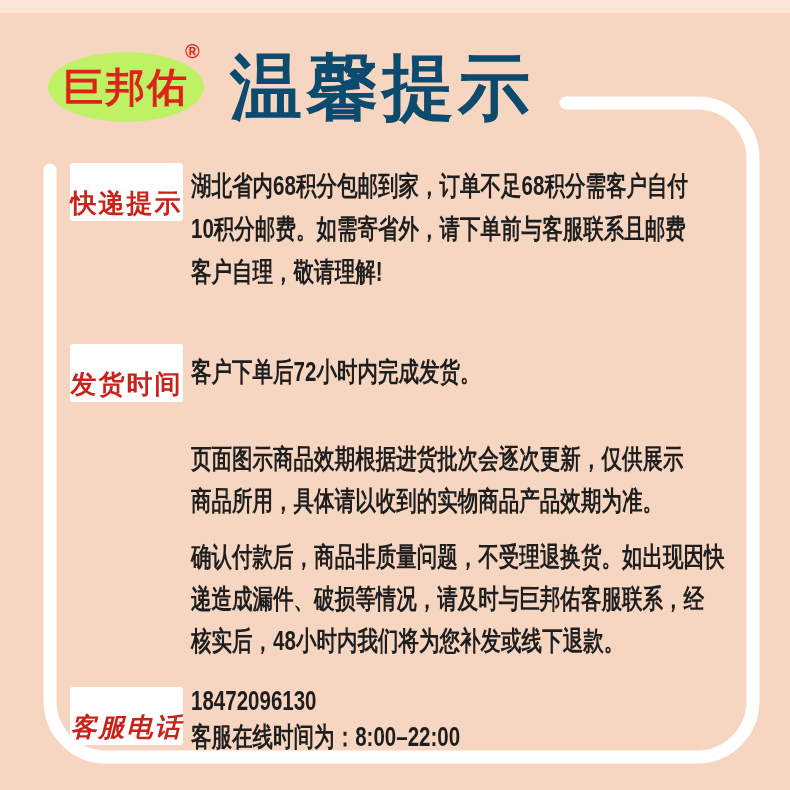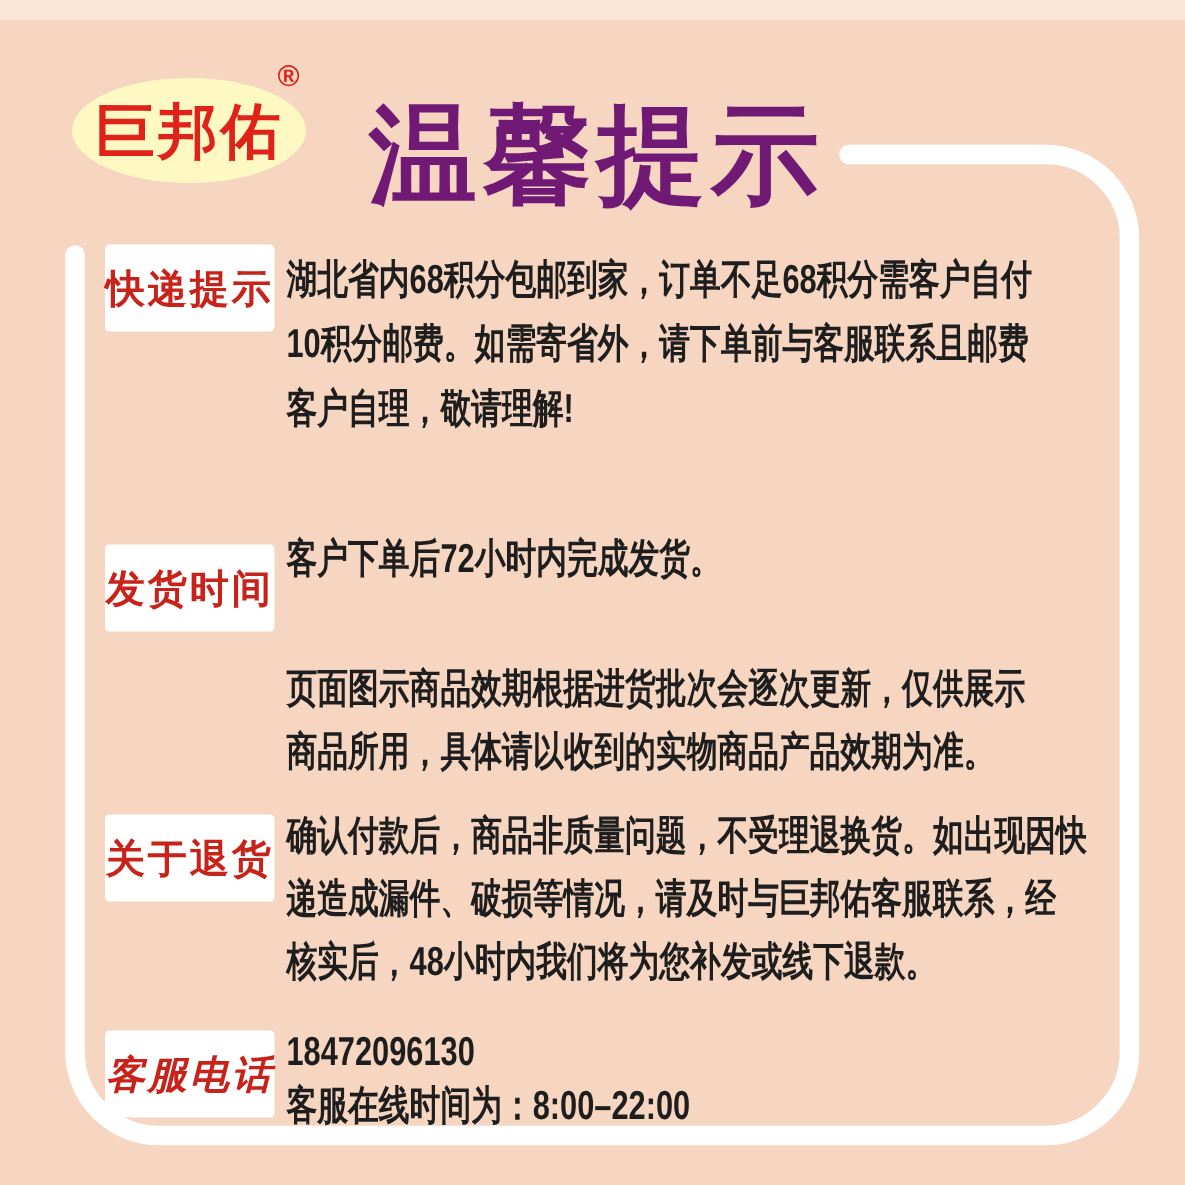--- a/index.html
+++ b/index.html
@@ -11,50 +11,50 @@
   }
   .canvas { position: absolute; left: 0; top: 0; width: 790px; height: 790px; }
   .top-strip {
     position: absolute; left: 0; top: 0; width: 790px; height: 13px;
     background: #fae5d6;
   }
   svg.bracket { position: absolute; left: 0; top: 0; }
 
   .logo {
     position: absolute; left: 48px; top: 52px; width: 156px; height: 70px;
-    background: #fef9c3; border-radius: 50%;
+    background: #bef264; border-radius: 50%;
     display: flex; align-items: center; justify-content: center;
   }
   .logo-text {
     color: #e0231a; font-weight: bold; font-size: 40px; letter-spacing: 2px;
   }
   .reg-mark {
     position: absolute; left: 185px; top: 40px;
     color: #e0231a; font-size: 20px; font-weight: bold;
   }
   .title {
-    position: absolute; left: 230px; top: 40px; margin: 16px;
-    color: #701a75; font-size: 72px; font-weight: bold; letter-spacing: 4px;
+    position: absolute; left: 230px; top: 40px; margin: 0;
+    color: #0c4a6e; font-size: 72px; font-weight: bold; letter-spacing: 4px;
     white-space: nowrap;
   }
 
   .label-box {
     position: absolute; left: 70px; width: 113px; height: 58px;
     background: #ffffff; border-radius: 3px;
-    display: flex; align-items: center; justify-content: center;
+    display: flex; align-items: flex-end; justify-content: center;
     color: #c8231b; font-weight: bold; font-size: 26px; letter-spacing: 2px;
   }
   .body-text {
     position: absolute; left: 191px; width: 740px;
     transform: scaleX(0.76); transform-origin: left top;
     color: #1e1e1e; font-weight: bold; font-size: 27px; line-height: 43px;
     white-space: pre;
   }
   .lb1 { top: 163px; }  .bt1 { top: 165px; }
-  .lb2 { top: 363px; }  .bt2 { top: 351px; }
+  .lb2 { top: 344px; }  .bt2 { top: 351px; }
   .lb3 { top: 442px; }  .bt3 { top: 438px; line-height: 42px; }
   .lb4 { top: 543px; }  .bt4 { top: 536px; line-height: 42px; }
   .lb5 { top: 687px; font-style: italic; }  .bt5 { top: 683px; line-height: 36px; }
 </style>
 </head>
 <body>
 
 <div class="canvas">
 
   <div class="top-strip"></div>
@@ -78,23 +78,20 @@
 客户自理，敬请理解!</div>
 
   <div class="label-box lb2">
     <span>发货时间</span>
   </div>
   <div class="body-text bt2">客户下单后72小时内完成发货。</div>
 
   <div class="body-text bt3">页面图示商品效期根据进货批次会逐次更新，仅供展示
 商品所用，具体请以收到的实物商品产品效期为准。</div>
 
-  <div class="label-box lb4">
-    <span>关于退货</span>
-  </div>
   <div class="body-text bt4">确认付款后，商品非质量问题，不受理退换货。如出现因快
 递造成漏件、破损等情况，请及时与巨邦佑客服联系，经
 核实后，48小时内我们将为您补发或线下退款。</div>
 
   <div class="label-box lb5">
     <span>客服电话</span>
   </div>
   <div class="body-text bt5">18472096130
 客服在线时间为：8:00–22:00</div>
 

